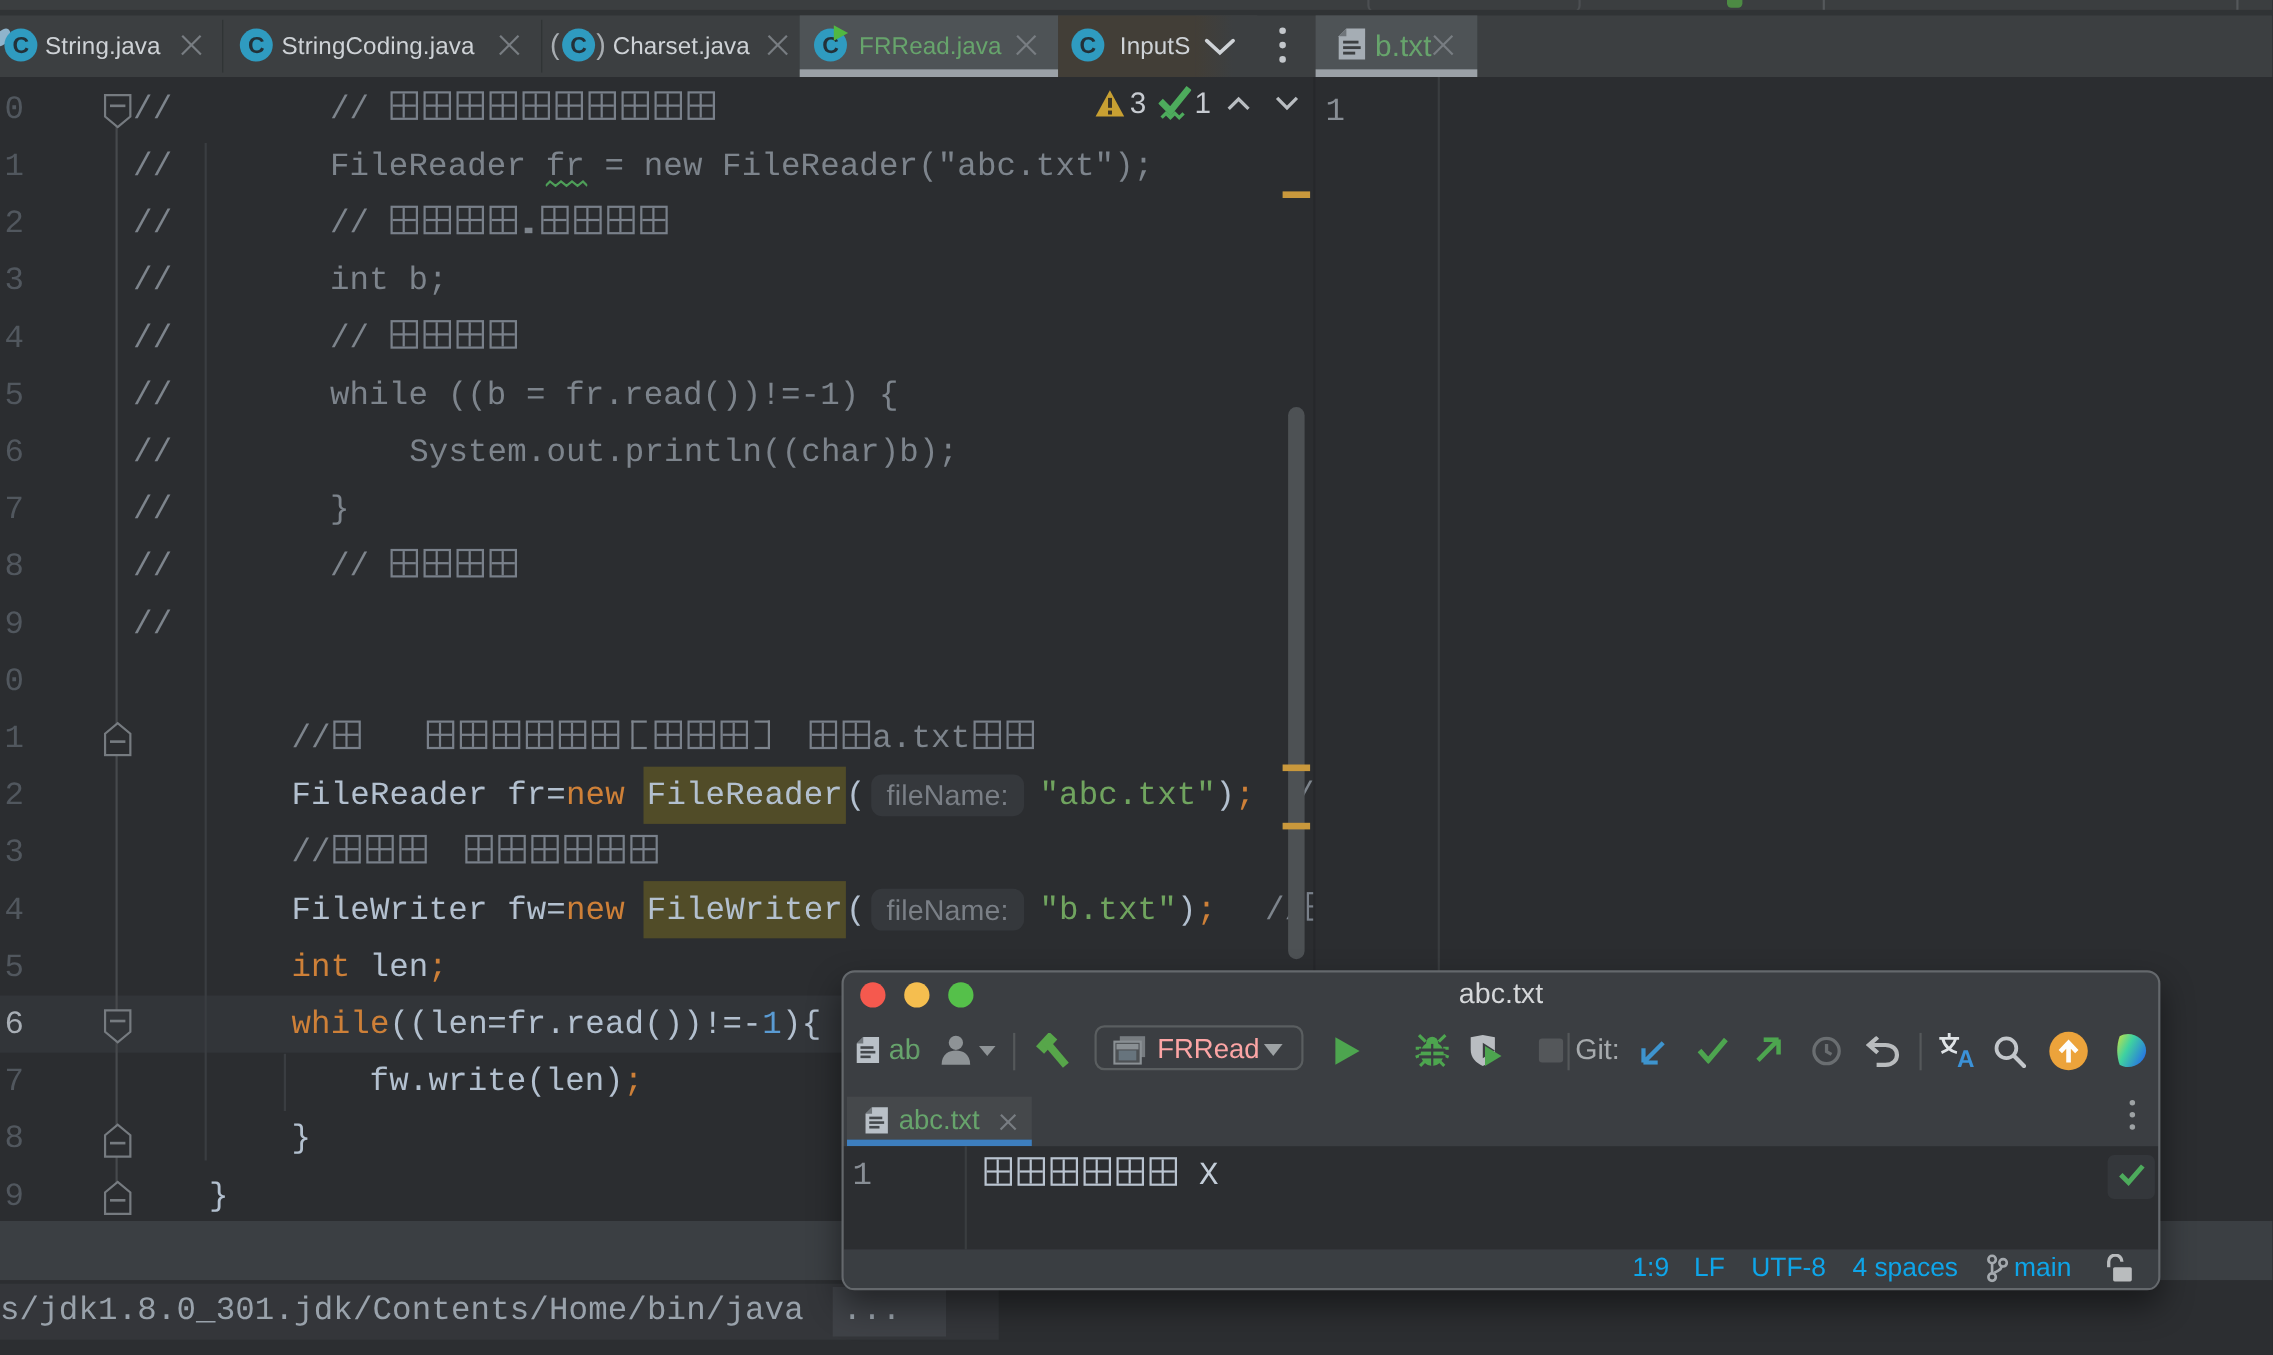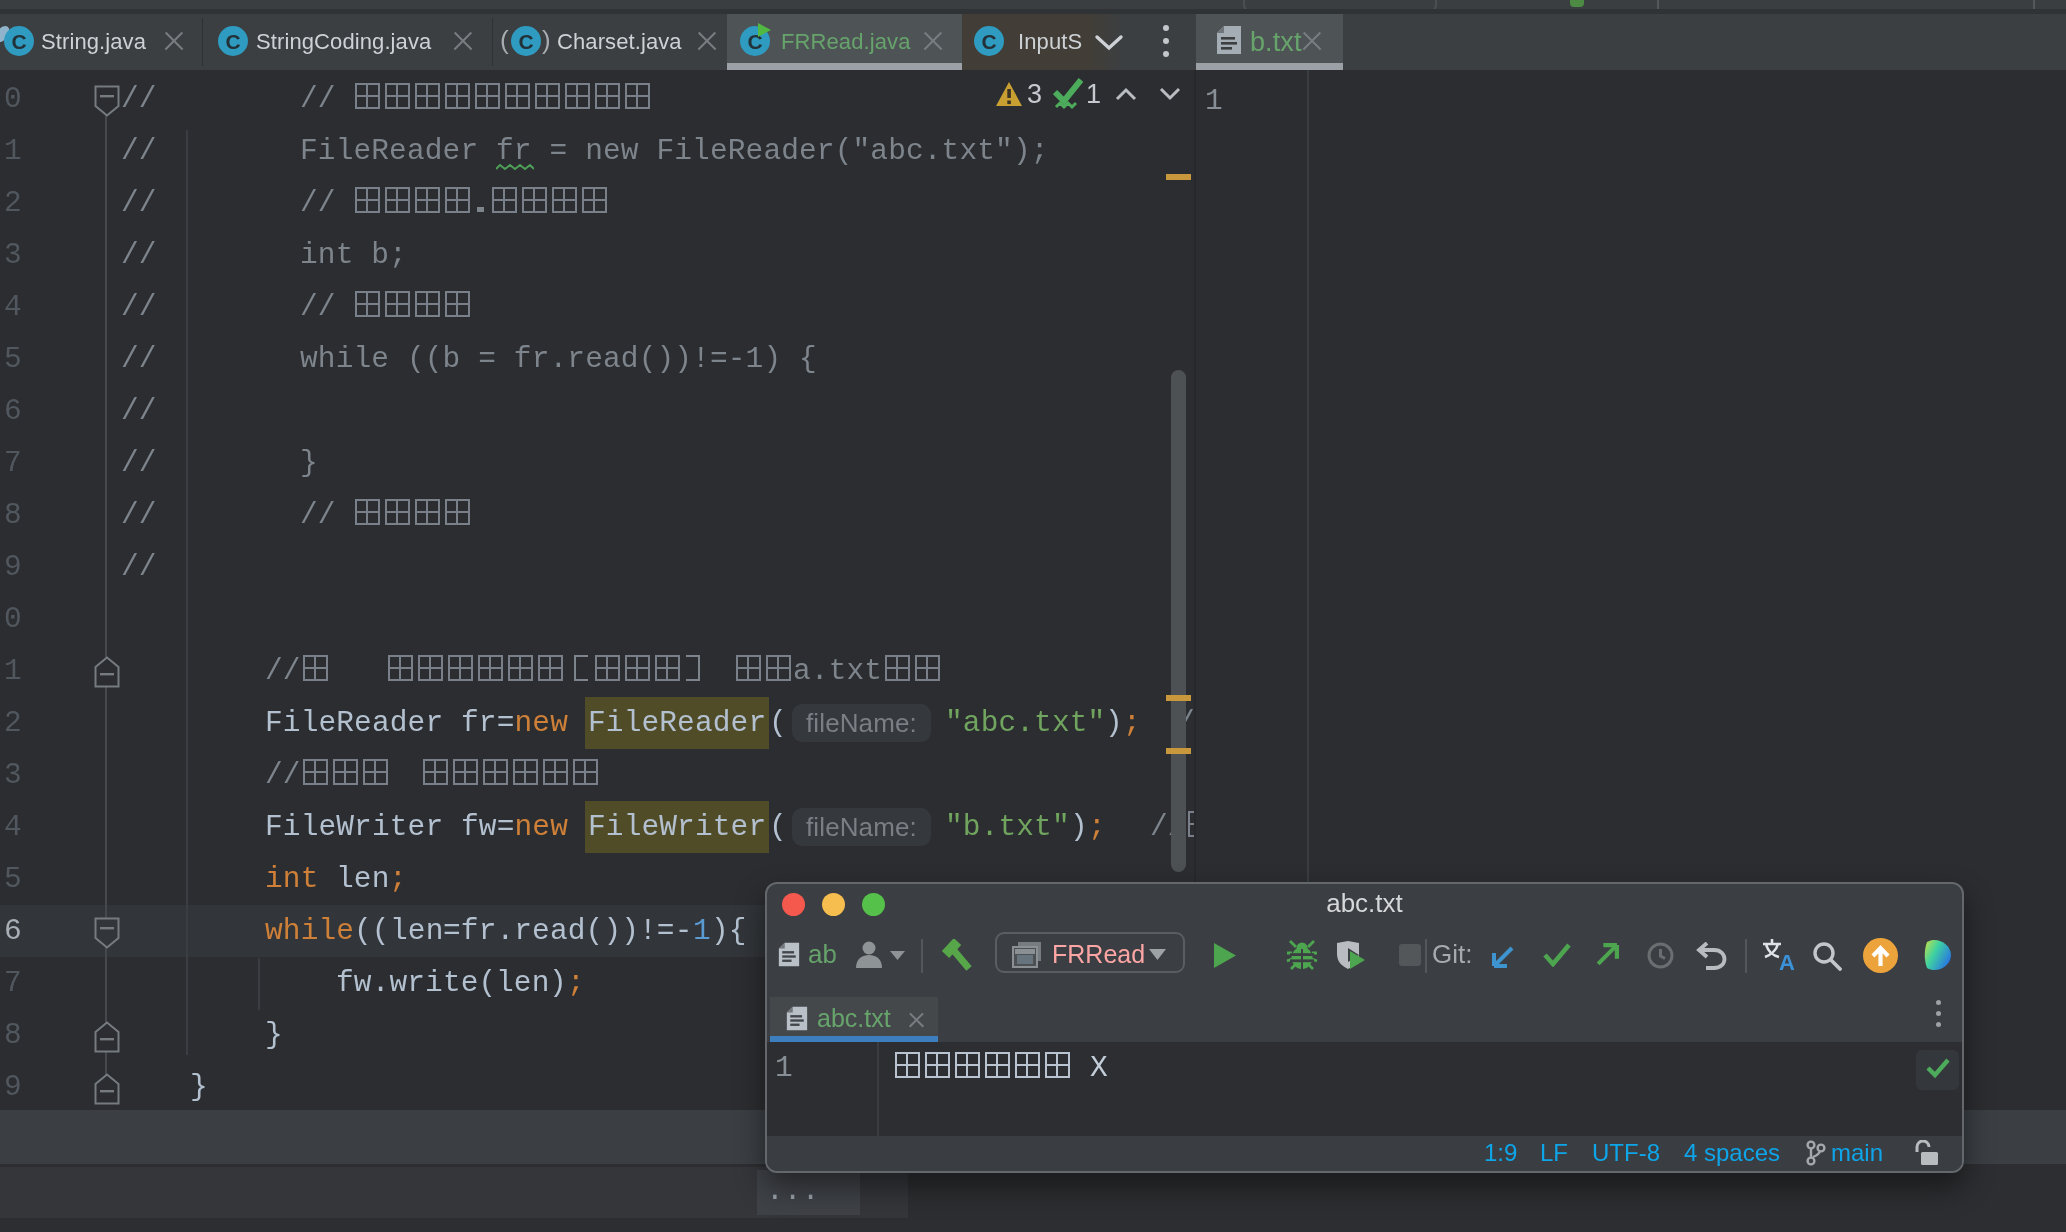--- a/index.html
+++ b/index.html
@@ -152,21 +152,21 @@
 
   <div class="ln cm" style="top:3px;"><span class="t" style="left:121px;">//</span><span class="t" style="left:300px;">//</span><span class="t" style="left:352px;"><i class="cj"></i><i class="cj"></i><i class="cj"></i><i class="cj"></i><i class="cj"></i><i class="cj"></i><i class="cj"></i><i class="cj"></i><i class="cj"></i><i class="cj"></i></span></div>
   <div class="ln cm" style="top:55px;"><span class="t" style="left:121px;">//</span><span class="t" style="left:300px;">FileReader fr = new FileReader("abc.txt");</span></div>
   <svg class="abs" style="left:496px;top:93px;" width="38" height="8" viewBox="0 0 38 8">
       <path d="M0 6 L4 2 L9 6 L14 2 L19 6 L24 2 L29 6 L34 2 L38 6" fill="none" stroke="#4e9e58" stroke-width="2"></path>
     </svg>
   <div class="ln cm" style="top:107px;"><span class="t" style="left:121px;">//</span><span class="t" style="left:300px;">//</span><span class="t" style="left:352px;"><i class="cj"></i><i class="cj"></i><i class="cj"></i><i class="cj"></i><i class="cj" style="width:12px;border:none;background:linear-gradient(#7d848c,#7d848c) 2px 20px/7px 5px no-repeat;"></i><i class="cj"></i><i class="cj"></i><i class="cj"></i><i class="cj"></i></span></div>
   <div class="ln cm" style="top:159px;"><span class="t" style="left:121px;">//</span><span class="t" style="left:300px;">int b;</span></div>
   <div class="ln cm" style="top:211px;"><span class="t" style="left:121px;">//</span><span class="t" style="left:300px;">//</span><span class="t" style="left:352px;"><i class="cj"></i><i class="cj"></i><i class="cj"></i><i class="cj"></i></span></div>
   <div class="ln cm" style="top:263px;"><span class="t" style="left:121px;">//</span><span class="t" style="left:300px;">while ((b = fr.read())!=-1) {</span></div>
-  <div class="ln cm" style="top:315px;"><span class="t" style="left:121px;">//</span></div>
+  <div class="ln cm" style="top:315px;"><span class="t" style="left:121px;">//</span><span class="t" style="left:372px;">System.out.println((char)b);</span></div>
   <div class="ln cm" style="top:367px;"><span class="t" style="left:121px;">//</span><span class="t" style="left:300px;">}</span></div>
   <div class="ln cm" style="top:419px;"><span class="t" style="left:121px;">//</span><span class="t" style="left:300px;">//</span><span class="t" style="left:352px;"><i class="cj"></i><i class="cj"></i><i class="cj"></i><i class="cj"></i></span></div>
   <div class="ln cm" style="top:471px;"><span class="t" style="left:121px;">//</span></div>
   <div class="ln cm" style="top:575px;"><span class="t" style="left:265px;">//</span><span class="t" style="left:300px;"><i class="cj"></i></span><span class="t" style="left:385px;"><i class="cj"></i><i class="cj"></i><i class="cj"></i><i class="cj"></i><i class="cj"></i><i class="cj"></i></span><span class="t" style="left:570px;"><i class="cjs"></i></span><span class="t" style="left:592px;"><i class="cj"></i><i class="cj"></i><i class="cj"></i></span><span class="t" style="left:682px;"><i class="cje"></i></span><span class="t" style="left:733px;"><i class="cj"></i><i class="cj"></i></span><span class="t" style="left:793px;">a.txt</span><span class="t" style="left:882px;"><i class="cj"></i><i class="cj"></i></span></div>
   <div class="ln" style="top:627px;"><span class="t" style="left:265px;">FileReader fr=<b class="kw" style="font-weight:normal;">new</b></span><span class="t" style="left:585px;width:181px;background:#514c28;overflow:hidden;padding-left:3px;">FileReader</span><span class="t" style="left:769px;">(</span><span class="t sans" style="left:792px;top:7px;height:38px;line-height:38px;background:#35383c;border-radius:10px;font-size:26px;color:#7a7f86;padding:0 14px;">fileName:</span><span class="t st" style="left:945px;">"abc.txt"</span><span class="t" style="left:1105px;">)</span><span class="t kw" style="left:1123px;">;</span><span class="t cm" style="left:1177px;">/</span></div>
   <div class="ln cm" style="top:679px;"><span class="t" style="left:265px;">//</span><span class="t" style="left:300px;"><i class="cj"></i><i class="cj"></i><i class="cj"></i></span><span class="t" style="left:420px;"><i class="cj"></i><i class="cj"></i><i class="cj"></i><i class="cj"></i><i class="cj"></i><i class="cj"></i></span></div>
   <div class="ln" style="top:731px;"><span class="t" style="left:265px;">FileWriter fw=<b class="kw" style="font-weight:normal;">new</b></span><span class="t" style="left:585px;width:181px;background:#514c28;overflow:hidden;padding-left:3px;">FileWriter</span><span class="t" style="left:769px;">(</span><span class="t sans" style="left:792px;top:7px;height:38px;line-height:38px;background:#35383c;border-radius:10px;font-size:26px;color:#7a7f86;padding:0 14px;">fileName:</span><span class="t st" style="left:945px;">"b.txt"</span><span class="t" style="left:1070px;">)</span><span class="t kw" style="left:1088px;">;</span><span class="t cm" style="left:1150px;">//<i class="cj"></i></span></div>
   <div class="ln" style="top:783px;"><span class="t kw" style="left:265px;">int</span><span class="t un" style="left:336px;">len</span><span class="t kw" style="left:389px;">;</span></div>
   <div class="ln" style="top:835px;"><span class="t kw" style="left:265px;">while</span><span class="t" style="left:354px;">((</span><span class="t un" style="left:390px;">len</span><span class="t" style="left:443px;">=fr.read())!=-</span><span class="t nm" style="left:693px;">1</span><span class="t" style="left:711px;">){</span></div>
   <div class="ln" style="top:887px;"><span class="t" style="left:336px;">fw.write(</span><span class="t un" style="left:496px;">len</span><span class="t" style="left:549px;">)</span><span class="t kw" style="left:567px;">;</span></div>
@@ -200,21 +200,21 @@
 <div id="rightpane" class="abs" style="left:1196px;top:70px;width:870px;height:1040px;background:#2b2d30;overflow:hidden;">
   <div class="ln" style="top:5px;color:#888e95;"><span class="t" style="left:9px;">1</span></div>
   <div class="abs" style="left:111px;top:0;width:2px;height:1040px;background:#3a3d40;"></div>
 </div>
 
 <div class="abs" style="left:0;top:1110px;width:2066px;height:54px;background:#3b3f43;"></div>
 <div class="abs" style="left:0;top:1164px;width:2066px;height:68px;background:#2c2e31;"></div>
 <div id="console" class="abs" style="left:0;top:1164px;width:2066px;height:68px;">
   <div class="abs" style="left:0;top:3px;width:908px;height:51px;background:#34363a;"></div>
   <div class="abs" style="left:757px;top:6px;width:103px;height:45px;background:#3f4247;"></div>
-  <div class="ln" style="top:1px;color:#99a2ab;width:2066px;"><span class="t" style="left:766px;">...</span></div>
+  <div class="ln" style="top:1px;color:#99a2ab;width:2066px;"><span class="t" style="left:0;">s/jdk1.8.0_301.jdk/Contents/Home/bin/java</span><span class="t" style="left:766px;">...</span></div>
 </div>
 
 <div id="float" class="abs" style="left:765px;top:882px;width:1199px;height:291px;background:#3b3e42;
      border:2px solid #64686c;border-radius:12px;box-sizing:border-box;overflow:hidden;
      box-shadow:0 14px 30px rgba(0,0,0,.45);">
 
   <div class="abs" style="left:15px;top:9px;width:23px;height:23px;border-radius:50%;background:#f5594e;"></div>
   <div class="abs" style="left:55px;top:9px;width:23px;height:23px;border-radius:50%;background:#f5be4f;"></div>
   <div class="abs" style="left:95px;top:9px;width:23px;height:23px;border-radius:50%;background:#55c04a;"></div>
   <div class="abs sans" style="left:0;top:4px;width:1195px;text-align:center;font-size:26px;color:#d5d7d9;">abc.txt</div>

